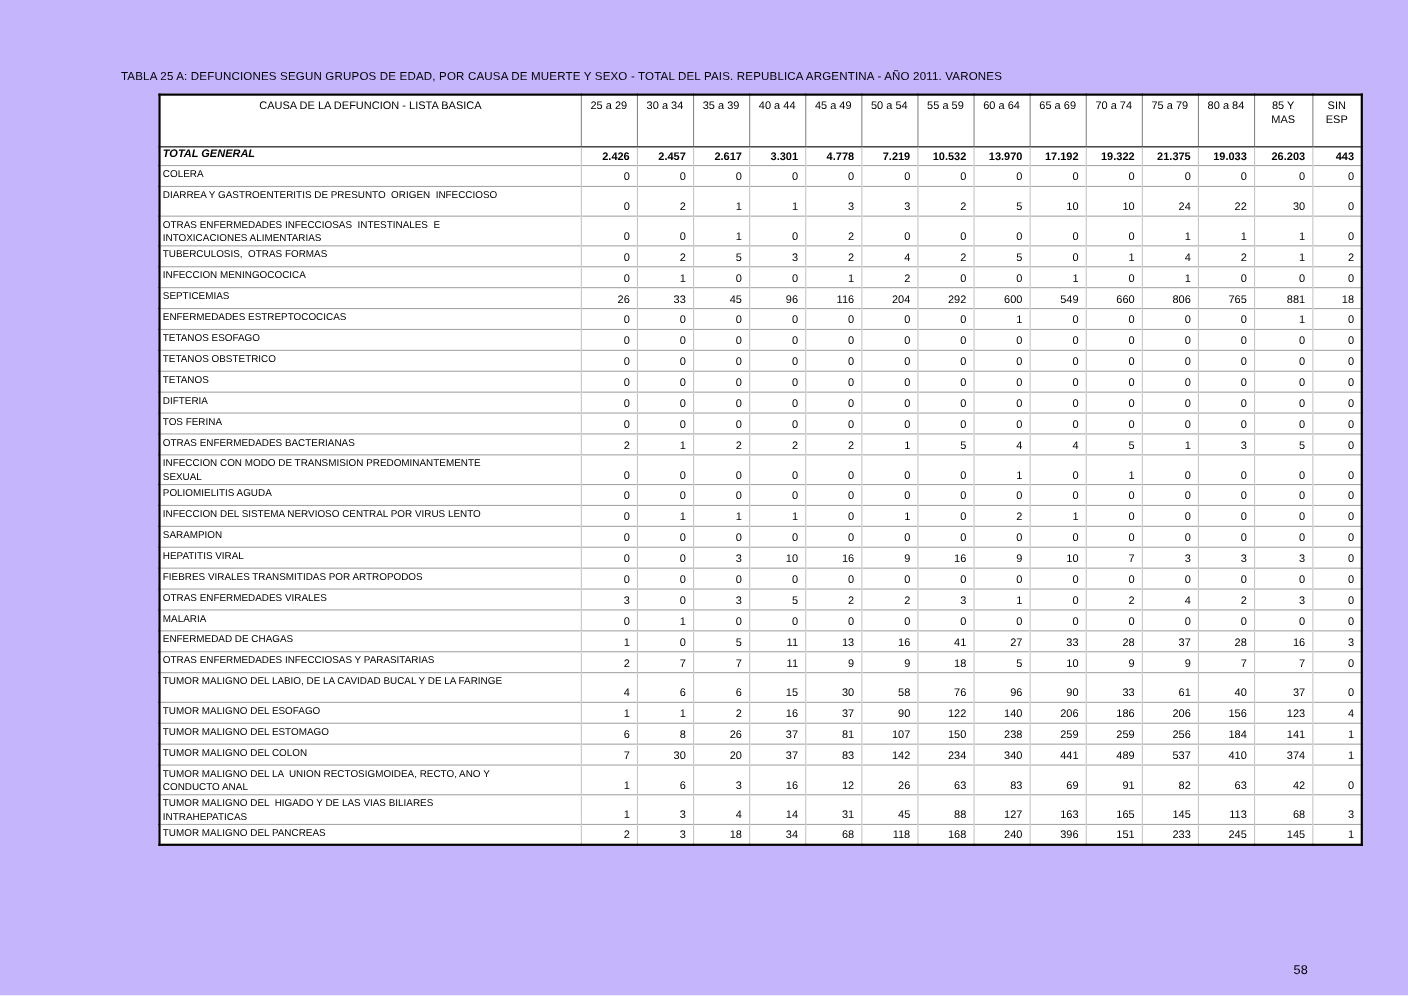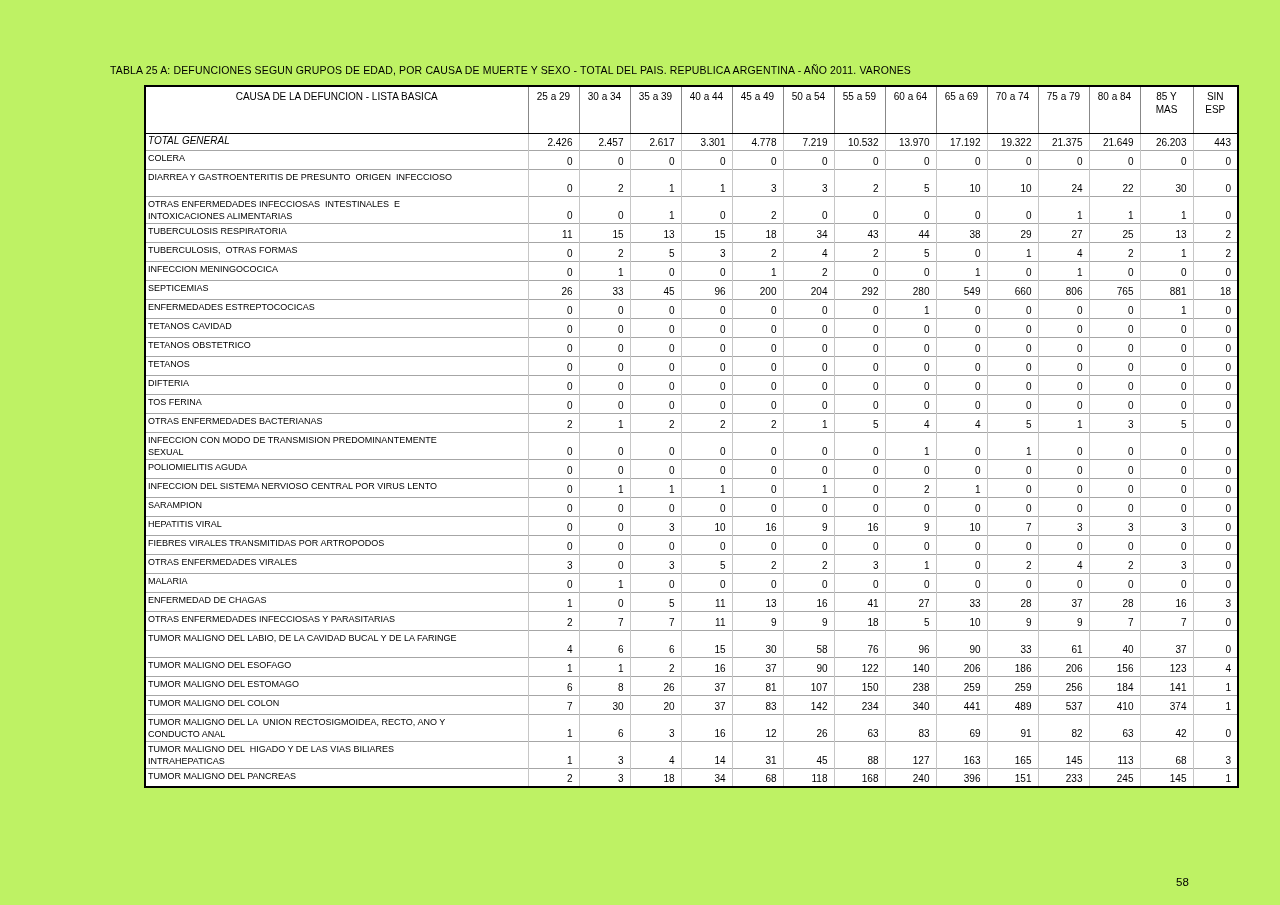--- a/index.html
+++ b/index.html
@@ -1,21 +1,21 @@
 <!DOCTYPE html>
 <html><head>
 <meta charset="utf-8">
 <style>
   * { margin:0; padding:0; box-sizing:border-box; }
   html,body { background:#fff; }
   body {
     width:1280px; height:905px; position:relative;
     font-family:"Liberation Sans", sans-serif; color:#000;
   }
-  .page { position:absolute; inset:0; background:#bef264; }
+  .page { position:absolute; inset:0; background:#c4b5fd; }
 
   .doc-title {
     position:absolute; left:110px; top:64px;
     font-size:10.5px; letter-spacing:0.15px; white-space:pre;
   }
 
   .table-wrap { position:absolute; left:108px; top:85px;margin-left:36px; }
 
   table.mortality {
     border-collapse:collapse; table-layout:fixed;
@@ -28,21 +28,21 @@
     border-bottom:1px solid #000; border-left:1px solid #888;
     white-space:pre-line; line-height:13px;
   }
   thead th.cause-h { border-left:none; }
 
   tbody tr { height:19px; }
   tbody tr.tall { height:27px; }
   tbody tr.total { height:17px; }
 
   tbody td { border-top:1px solid #a6a6a6; }
-  tbody tr.total td { border-top:none; font-weight:normal; }
+  tbody tr.total td { border-top:none; font-weight:bold; }
   tbody tr.total td.cause { font-style:italic; font-size:10px; }
 
   td.cause {
     font-size:9px; vertical-align:top; text-align:left;
     padding:1px 2px 0 2px; line-height:12.5px;
     white-space:pre; overflow:hidden;
   }
   td.val {
     font-size:10px; text-align:right; vertical-align:bottom;
     padding:0 6px 2px 0; border-left:1px solid #c6c6c6;
@@ -106,21 +106,21 @@
             <td class="val">2.457</td>
             <td class="val">2.617</td>
             <td class="val">3.301</td>
             <td class="val">4.778</td>
             <td class="val">7.219</td>
             <td class="val">10.532</td>
             <td class="val">13.970</td>
             <td class="val">17.192</td>
             <td class="val">19.322</td>
             <td class="val">21.375</td>
-            <td class="val">21.649</td>
+            <td class="val">19.033</td>
             <td class="val">26.203</td>
             <td class="val">443</td>
           </tr>
           <tr class="">
             <td class="cause">COLERA</td>
             <td class="val">0</td>
             <td class="val">0</td>
             <td class="val">0</td>
             <td class="val">0</td>
             <td class="val">0</td>
@@ -163,37 +163,20 @@
             <td class="val">0</td>
             <td class="val">0</td>
             <td class="val">0</td>
             <td class="val">0</td>
             <td class="val">1</td>
             <td class="val">1</td>
             <td class="val">1</td>
             <td class="val">0</td>
           </tr>
           <tr class="">
-            <td class="cause">TUBERCULOSIS RESPIRATORIA</td>
-            <td class="val">11</td>
-            <td class="val">15</td>
-            <td class="val">13</td>
-            <td class="val">15</td>
-            <td class="val">18</td>
-            <td class="val">34</td>
-            <td class="val">43</td>
-            <td class="val">44</td>
-            <td class="val">38</td>
-            <td class="val">29</td>
-            <td class="val">27</td>
-            <td class="val">25</td>
-            <td class="val">13</td>
-            <td class="val">2</td>
-          </tr>
-          <tr class="">
             <td class="cause">TUBERCULOSIS,  OTRAS FORMAS</td>
             <td class="val">0</td>
             <td class="val">2</td>
             <td class="val">5</td>
             <td class="val">3</td>
             <td class="val">2</td>
             <td class="val">4</td>
             <td class="val">2</td>
             <td class="val">5</td>
             <td class="val">0</td>
@@ -219,24 +202,24 @@
             <td class="val">0</td>
             <td class="val">0</td>
             <td class="val">0</td>
           </tr>
           <tr class="">
             <td class="cause">SEPTICEMIAS</td>
             <td class="val">26</td>
             <td class="val">33</td>
             <td class="val">45</td>
             <td class="val">96</td>
-            <td class="val">200</td>
+            <td class="val">116</td>
             <td class="val">204</td>
             <td class="val">292</td>
-            <td class="val">280</td>
+            <td class="val">600</td>
             <td class="val">549</td>
             <td class="val">660</td>
             <td class="val">806</td>
             <td class="val">765</td>
             <td class="val">881</td>
             <td class="val">18</td>
           </tr>
           <tr class="">
             <td class="cause">ENFERMEDADES ESTREPTOCOCICAS</td>
             <td class="val">0</td>
@@ -248,21 +231,21 @@
             <td class="val">0</td>
             <td class="val">1</td>
             <td class="val">0</td>
             <td class="val">0</td>
             <td class="val">0</td>
             <td class="val">0</td>
             <td class="val">1</td>
             <td class="val">0</td>
           </tr>
           <tr class="">
-            <td class="cause">TETANOS CAVIDAD</td>
+            <td class="cause">TETANOS ESOFAGO</td>
             <td class="val">0</td>
             <td class="val">0</td>
             <td class="val">0</td>
             <td class="val">0</td>
             <td class="val">0</td>
             <td class="val">0</td>
             <td class="val">0</td>
             <td class="val">0</td>
             <td class="val">0</td>
             <td class="val">0</td>

